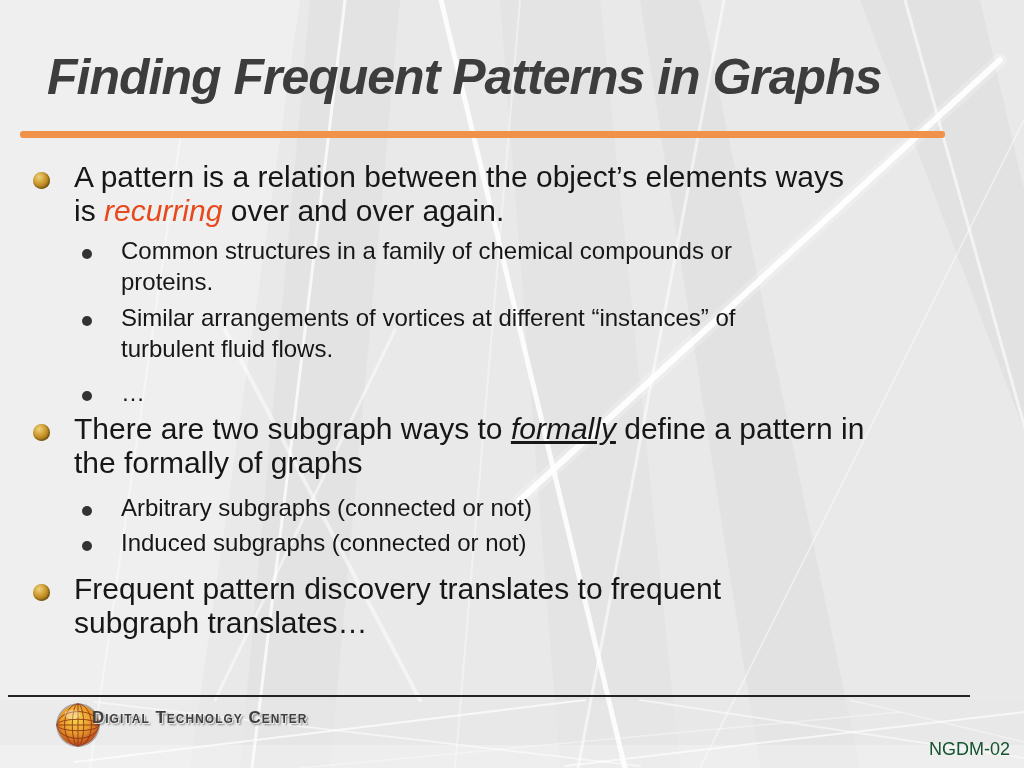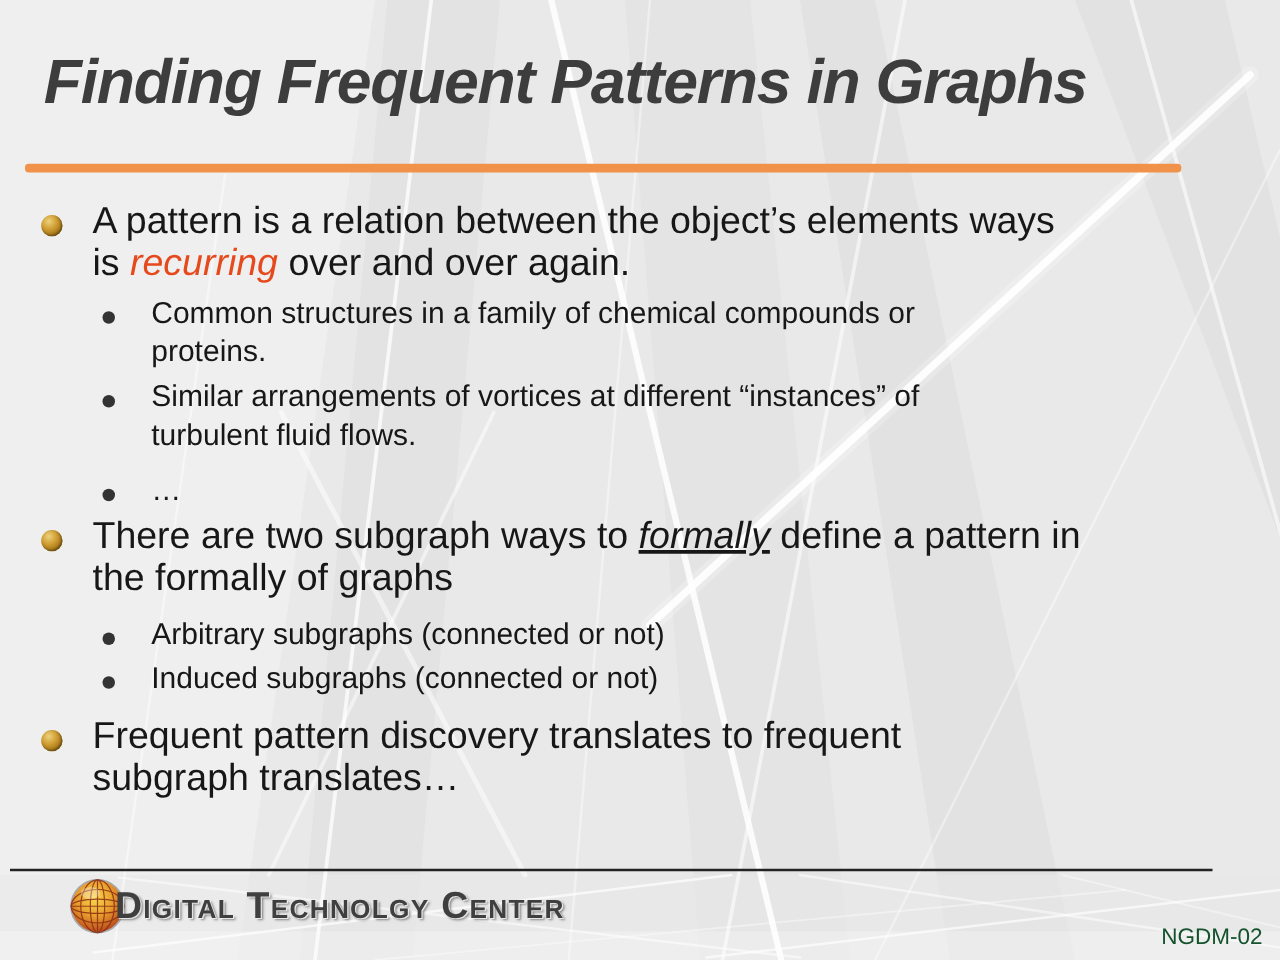--- a/index.html
+++ b/index.html
@@ -4,21 +4,21 @@
 <style>
   html,body { margin:0; padding:0; background:#ccc; }
   .slide {
     position:relative; width:1024px; height:768px; overflow:hidden;
     background:#e9e9e9;
     font-family:"Liberation Sans","DejaVu Sans",sans-serif;
   }
   .bg { position:absolute; inset:0; }
 
   .title {
-    position:absolute; left:35px; top:38px; margin:0;
+    position:absolute; left:35px; top:38px; margin:12px;
     font-size:50px; line-height:1.1; font-weight:bold; font-style:italic;
     color:#3d3d3d; letter-spacing:-1px; white-space:nowrap;
   }
   .divider {
     position:absolute; left:20px; top:131px; width:925px; height:7px;
     background:#f0924a; border-radius:3px;
   }
 
   .item { position:absolute; left:0; width:1000px; color:#171717; }
   .item .line { white-space:nowrap; }
@@ -38,21 +38,21 @@
   .accent { font-style:italic; color:#e5491c;margin-top:12px; }
   .em { font-style:italic;text-decoration:underline; }
 
   .footer-line {
     position:absolute; left:8px; top:695px; width:962px; height:2px;
     background:#232323;
   }
   .globe { position:absolute; left:55px; top:702px; width:46px; height:46px; }
   .logo-text {
     position:absolute; left:92px; top:708px;
-    font-size:30px; font-weight:bold; font-variant:small-caps;
+    font-size:17px; font-weight:bold; font-variant:small-caps;
     letter-spacing:1px; color:#3f3f3f; white-space:nowrap;
     text-shadow:1px 1px 0 rgba(255,255,255,0.75), 2px 2px 2px rgba(50,50,50,0.55);
   }
   .slide-code {
     position:absolute; right:14px; top:739px;
     font-size:18px; color:#14532d; white-space:nowrap;
   }
 </style>
 </head>
 <body>

